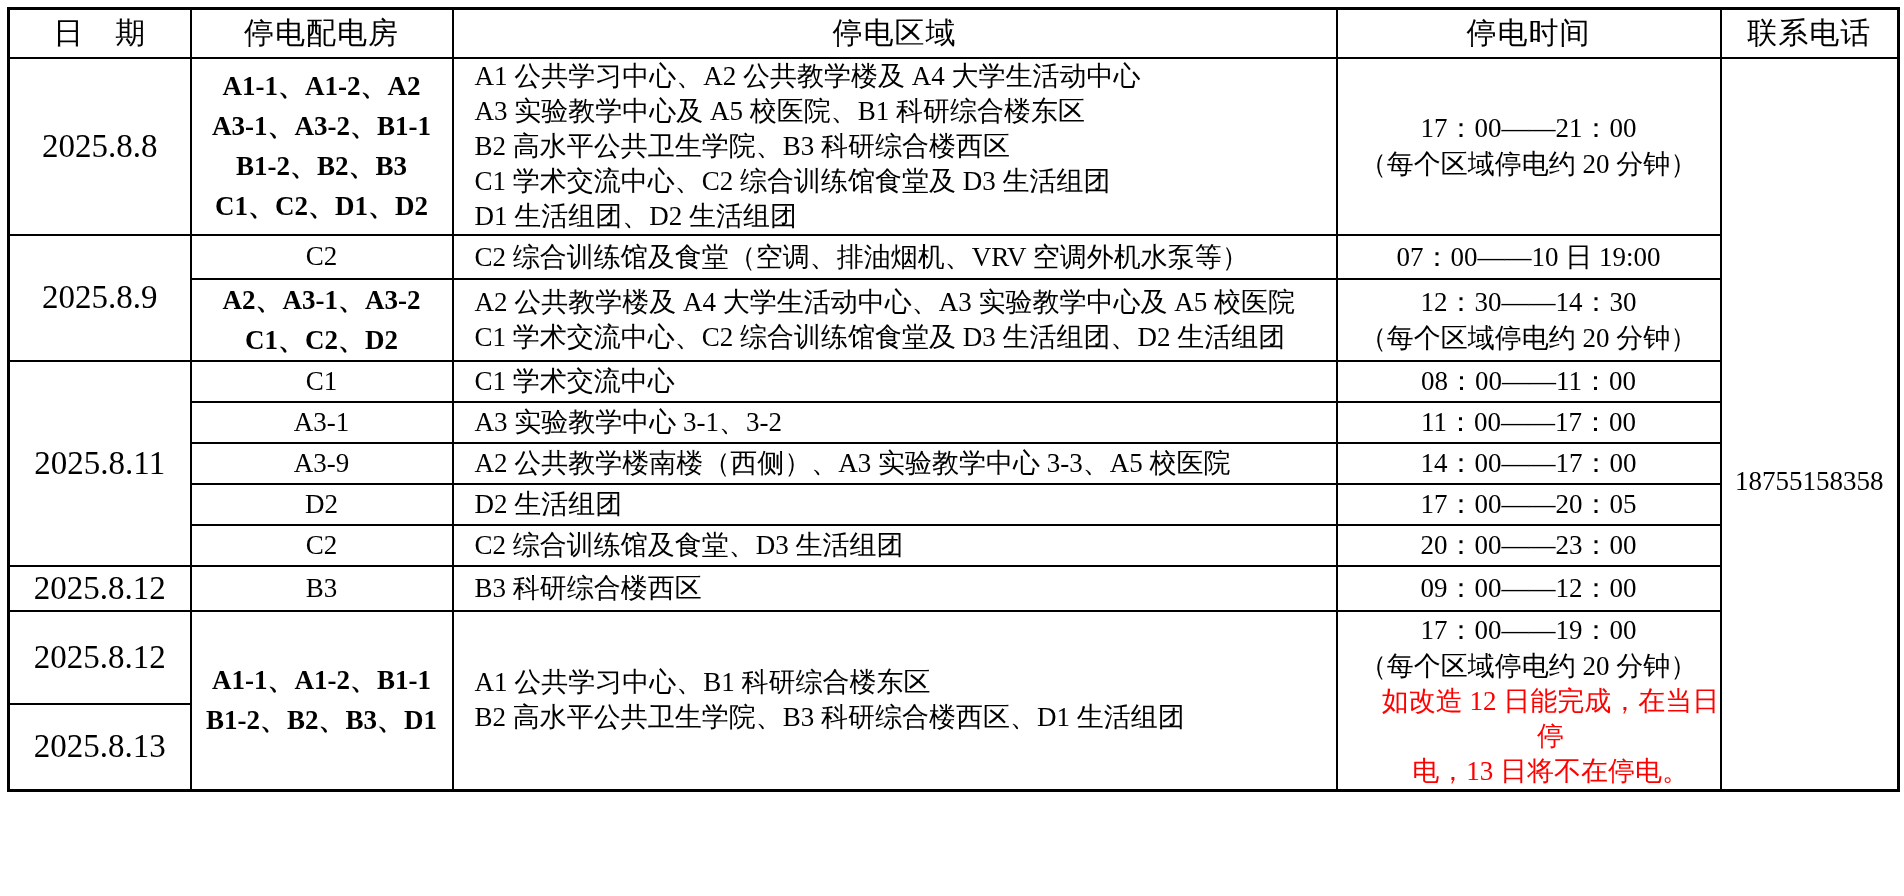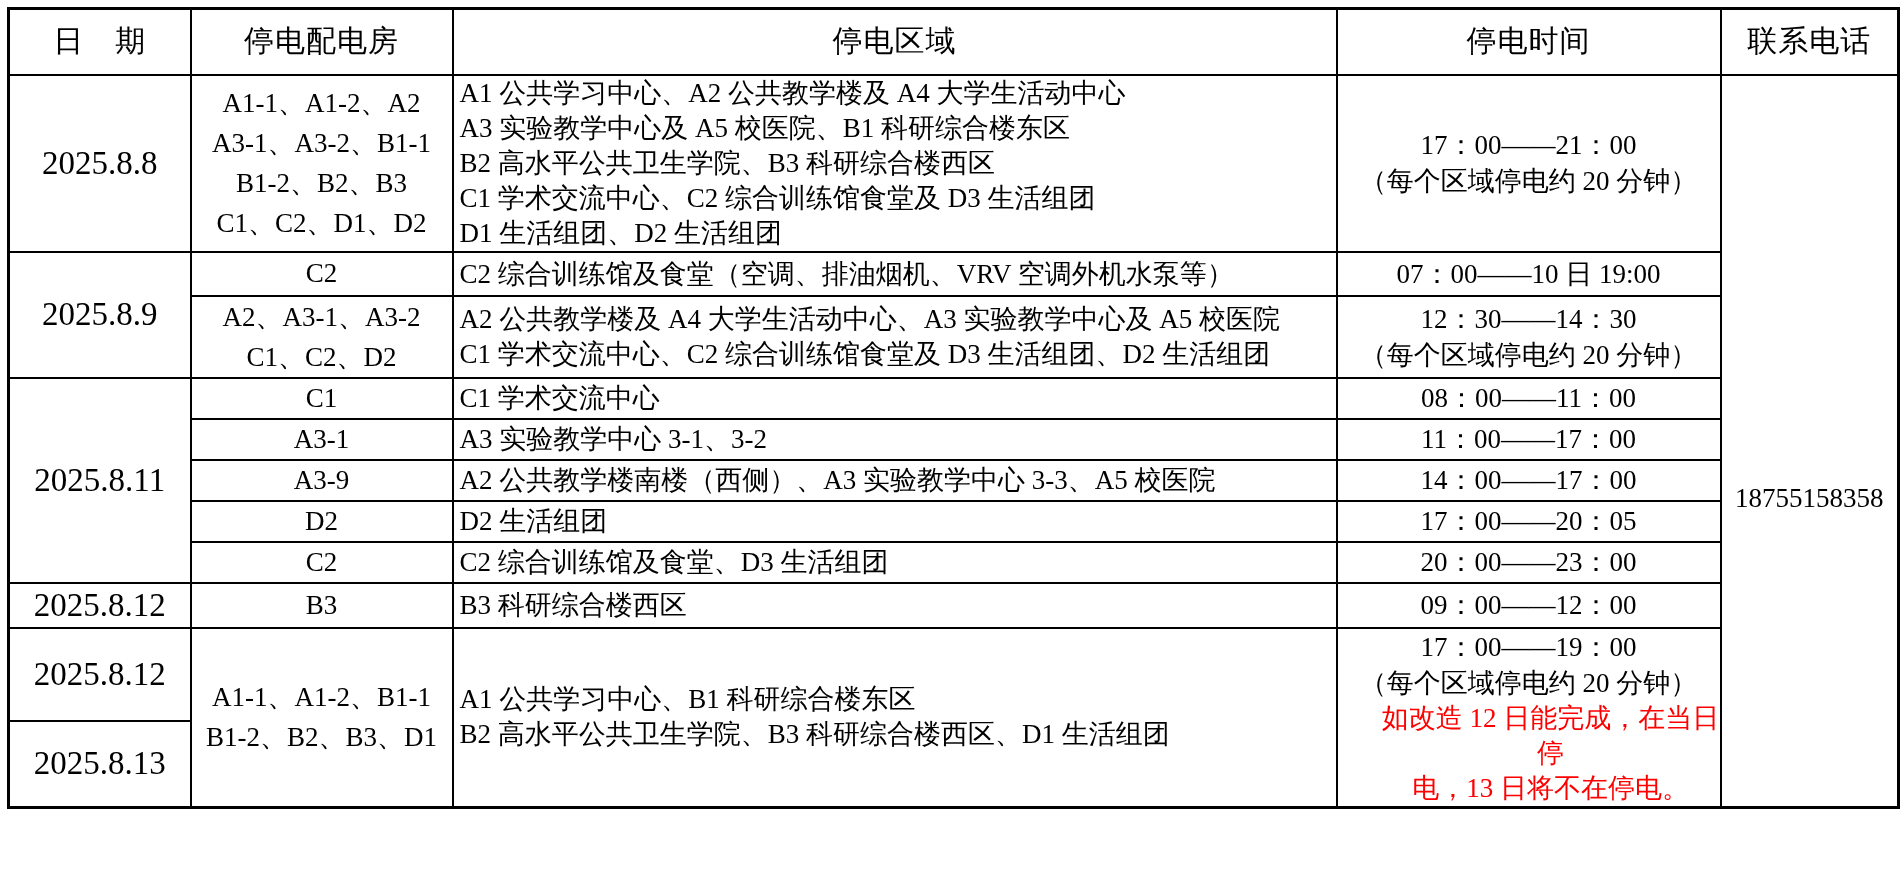--- a/index.html
+++ b/index.html
@@ -27,27 +27,27 @@
     border: 2px solid var(--ink);
     font-weight: normal;
     text-align: center;
     vertical-align: middle;
     padding: 0;
     font-size: 27px;
     overflow: hidden;
   }
   th { font-size: 30px; letter-spacing: 1px; }
   .date-cell { font-size: 33px; }
-  .area-cell { text-align: left; padding-left: 6px; border-radius: 10px; }
+  .area-cell { text-align: left; padding-left: 21px; border-radius: 10px; }
   .line      { line-height: 35px; }
-  .room-cell .line { line-height: 40px; }
+  .room-cell .line { line-height: 40px; font-weight: bold; }
   .time-cell .line { line-height: 36px; }
   .note-line { color: var(--note-red); line-height: 35px; margin-left: 44px; }
   .phone-cell { vertical-align: middle; padding-top: 115px; }
-  tr.h-header { height: 66px; }
+  tr.h-header { height: 49px; }
   tr.r-aug8   { height: 176px; }
   tr.r-aug9a  { height: 44px; }
   tr.r-aug9b  { height: 70px; }
   tr.r-a11    { height: 41px; }
   tr.r-aug12  { height: 45px; }
   tr.r-a1213a { height: 75px; }
   tr.r-a1213b { height: 69px; }
 </style>
 </head>
 <body>

